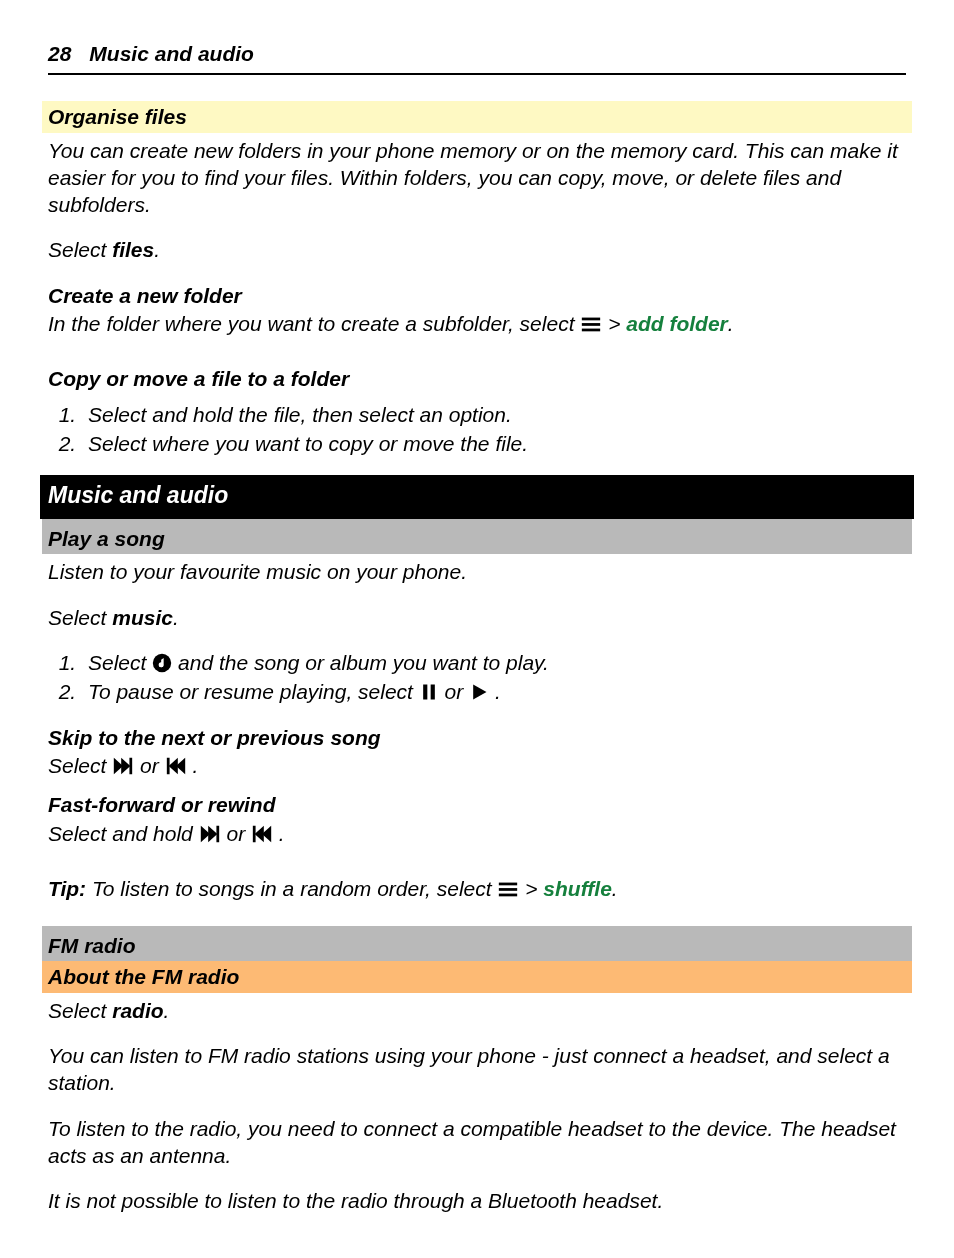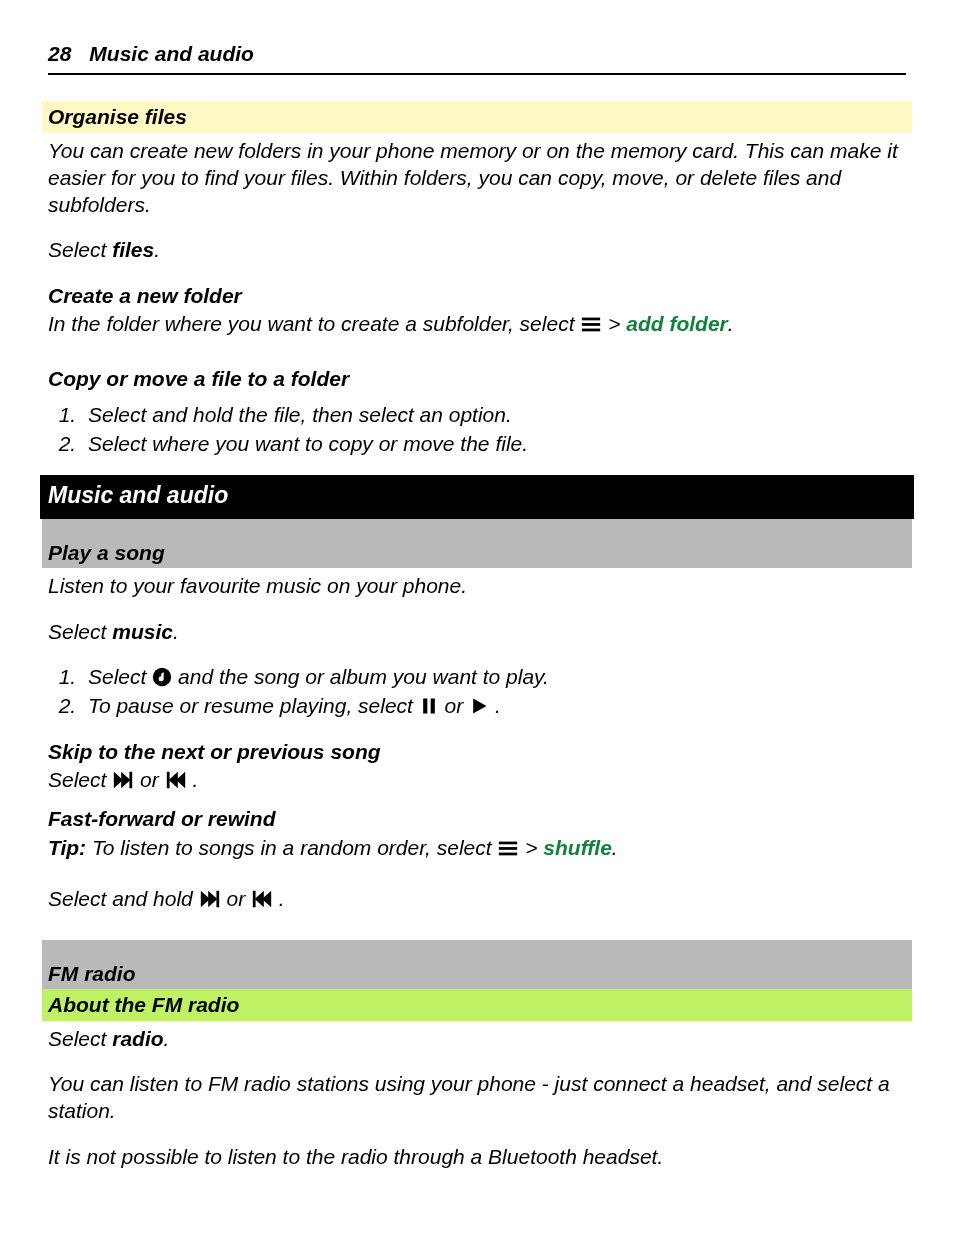--- a/index.html
+++ b/index.html
@@ -26,25 +26,25 @@
   .header-num { display: inline-block; margin-right: 18px; }
   .bar-grey {
     background: #fef9c3;
     font-weight: 700;
     padding: 2px 6px 2px 6px;
     margin: 0 -6px 4px -6px;
   }
   .bar-grey-mid {
     background: #b9b9b9;
     font-weight: 700;
-    padding: 20px 6px 2px 6px;
+    padding: 6px 6px 2px 6px;
     margin: 0 -6px 0 -6px;
   }
   .bar-light {
-    background: #bef264;
+    background: #fdba74;
     font-weight: 700;
     padding: 2px 6px 2px 6px;
     margin: 0 -6px 4px -6px;
   }
   .bar-black {
     background: #000;
     color: #fff;
     font-weight: 700;
     padding: 6px 8px 8px 8px;
     margin: 18px -8px 0 -8px;
@@ -163,54 +163,55 @@
     <span class="nowrap">
       <svg class="icon" viewBox="0 0 24 24">
           <rect x="2" y="3" width="3" height="18" fill="#000"></rect>
           <polygon points="14,3 4,12 14,21" fill="#000"></polygon>
           <polygon points="22,3 12,12 22,21" fill="#000"></polygon>
         </svg>
     </span><span>.</span>
   </p>
 
   <p class="subhead">Fast-forward or rewind</p>
+  <p class="para" style="margin-bottom:28px;">
+    <span>Select and hold </span>
+    <span class="nowrap">
+      <svg class="icon" viewBox="0 0 24 24">
+          <polygon points="2,3 12,12 2,21" fill="#000"></polygon>
+          <polygon points="10,3 20,12 10,21" fill="#000"></polygon>
+          <rect x="19" y="3" width="3" height="18" fill="#000"></rect>
+        </svg>
+    </span>
+    <span> or </span>
+    <span class="nowrap">
+      <svg class="icon" viewBox="0 0 24 24">
+          <rect x="2" y="3" width="3" height="18" fill="#000"></rect>
+          <polygon points="14,3 4,12 14,21" fill="#000"></polygon>
+          <polygon points="22,3 12,12 22,21" fill="#000"></polygon>
+        </svg>
+    </span><span>.</span>
+  </p>
+
   <p class="para" style="margin-bottom:24px;">
     <span class="inline-bold">Tip: </span><span>To listen to songs in a random order, select </span>
     <span class="nowrap">
       <svg class="icon" viewBox="0 0 24 24">
           <rect x="2" y="5" width="20" height="3" fill="#000"></rect>
           <rect x="2" y="11" width="20" height="3" fill="#000"></rect>
           <rect x="2" y="17" width="20" height="3" fill="#000"></rect>
         </svg>
     </span>
     <span> &gt; </span><span class="grey-bold">shuffle</span><span>.</span>
   </p>
 
-  <p class="para" style="margin-bottom:28px;">
-    <span>Select and hold </span>
-    <span class="nowrap">
-      <svg class="icon" viewBox="0 0 24 24">
-          <polygon points="2,3 12,12 2,21" fill="#000"></polygon>
-          <polygon points="10,3 20,12 10,21" fill="#000"></polygon>
-          <rect x="19" y="3" width="3" height="18" fill="#000"></rect>
-        </svg>
-    </span>
-    <span> or </span>
-    <span class="nowrap">
-      <svg class="icon" viewBox="0 0 24 24">
-          <rect x="2" y="3" width="3" height="18" fill="#000"></rect>
-          <polygon points="14,3 4,12 14,21" fill="#000"></polygon>
-          <polygon points="22,3 12,12 22,21" fill="#000"></polygon>
-        </svg>
-    </span><span>.</span>
-  </p>
-
   <div class="bar-grey-mid">FM radio</div>
   <div class="bar-light">About the FM radio</div>
 
   <p class="para">
     <span>Select </span><span class="inline-bold">radio</span><span>.</span>
   </p>
 
   <p class="para">You can listen to FM radio stations using your phone - just connect a headset, and select a station.</p>
+  <p class="para">To listen to the radio, you need to connect a compatible headset to the device. The headset acts as an antenna.</p>
   <p class="para" style="margin-bottom:6px;">It is not possible to listen to the radio through a Bluetooth headset.</p>
 
 </div>
 
 </body></html>

